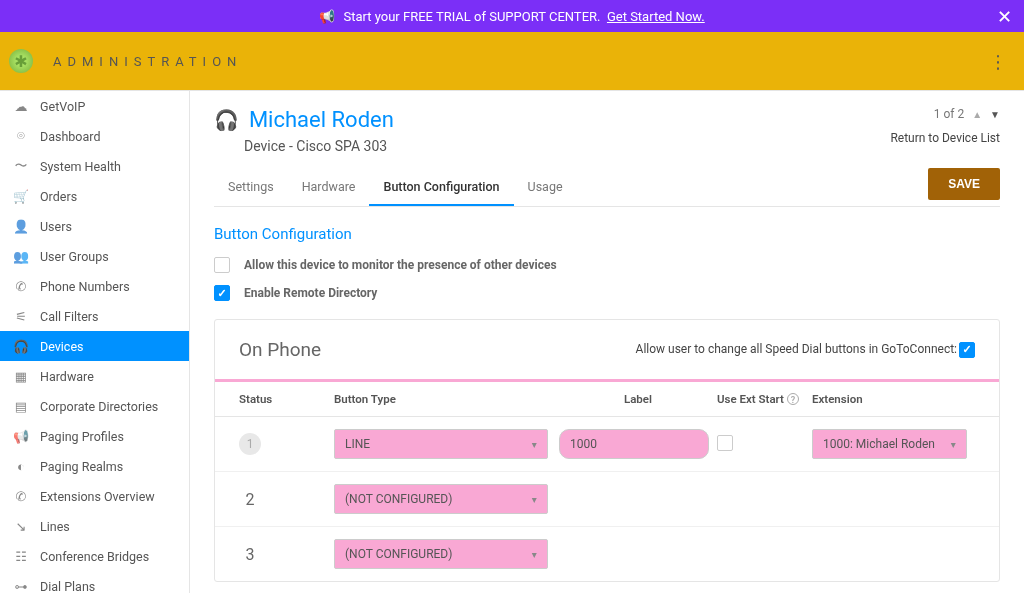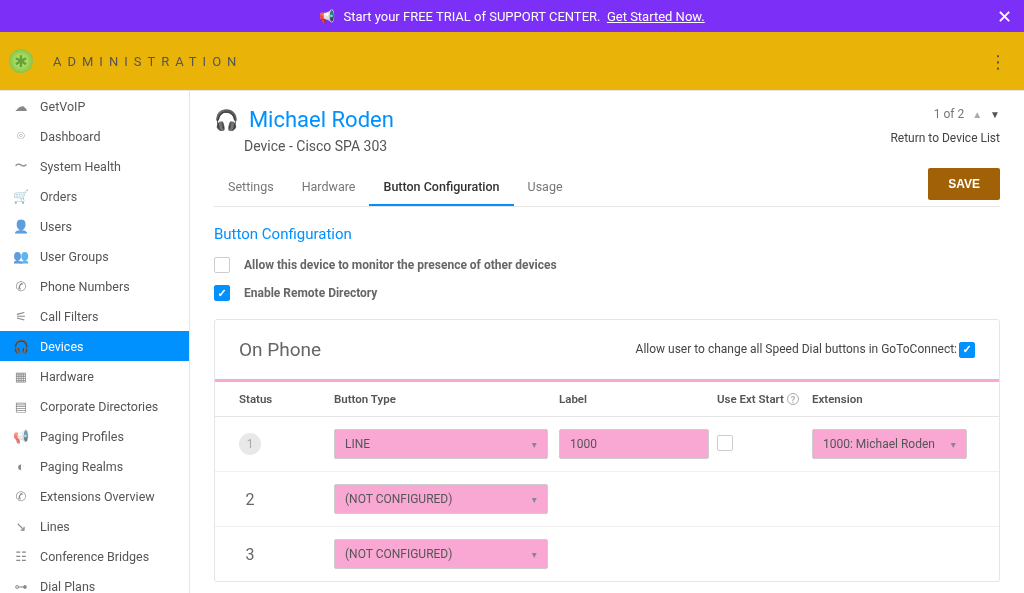--- a/index.html
+++ b/index.html
@@ -57,32 +57,32 @@
     .chk.checked::before { content: "✓"; color: #fff; font-size: 11px; font-weight: bold; }
     
     .panel { border: 1px solid #e5e5e5; border-radius: 3px; margin-top: 18px; padding: 0; }
     .panel-head { display: flex; align-items: center; padding: 18px 24px; border-bottom: 3px solid #f9a8d4; }
     .panel-title { font-size: 19px; color: #666; font-weight: 400; }
     .panel-head-right { margin-left: auto; display: flex; align-items: flex-start; gap: 2px; font-size: 12px; color: #444; }
     
     .table-head { display: flex; padding: 10px 24px; font-size: 11.5px; font-weight: 600; color: #555; border-bottom: 1px solid #e5e5e5; }
     .col-status { width: 60px; }
     .col-btype { width: 225px; margin-left: 35px; }
-    .col-label { width: 158px; }
+    .col-label { width: 158px; text-align: center; }
     .col-uext { width: 95px; }
     .col-ext { flex: 1; }
     
     .table-row { display: flex; align-items: center; padding: 12px 24px; border-bottom: 1px solid #f0f0f0; }
     .table-row:last-child { border-bottom: none; }
     .status-badge { width: 22px; height: 22px; border-radius: 50%; background: #e8e8e8; color: #aaa; display: flex; align-items: center; justify-content: center; font-size: 12px; }
     .status-num { font-size: 16px; color: #666; width: 22px; text-align: center; }
     
     .select, .input { border: 1px solid #ccc; border-radius: 2px; padding: 7px 10px; font-size: 12px; color: #555; background: #f9a8d4; width: 95%; position: relative; cursor: pointer; display: flex; align-items: center; justify-content: space-between; }
     .select::after { content: "▾"; color: #888; font-size: 10px; margin-left: auto; }
-    .input { cursor: text; }
+    .input { cursor: text; border-radius: 10px; }
     
     .help-icon { display: inline-block; width: 12px; height: 12px; border: 1px solid #aaa; border-radius: 50%; font-size: 9px; color: #aaa; text-align: center; line-height: 12px; margin-left: 3px; }
   </style>
 </head>
 <body>
 
 <div class="banner">
   <span class="banner-icon">📢</span>
   <span>Start your FREE TRIAL of SUPPORT CENTER.</span>&nbsp;&nbsp;
   <a href="#">Get Started Now.</a>

